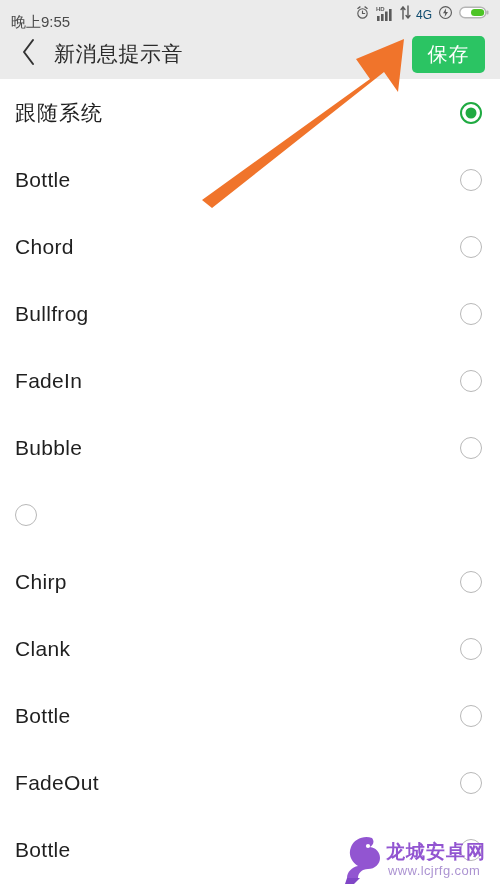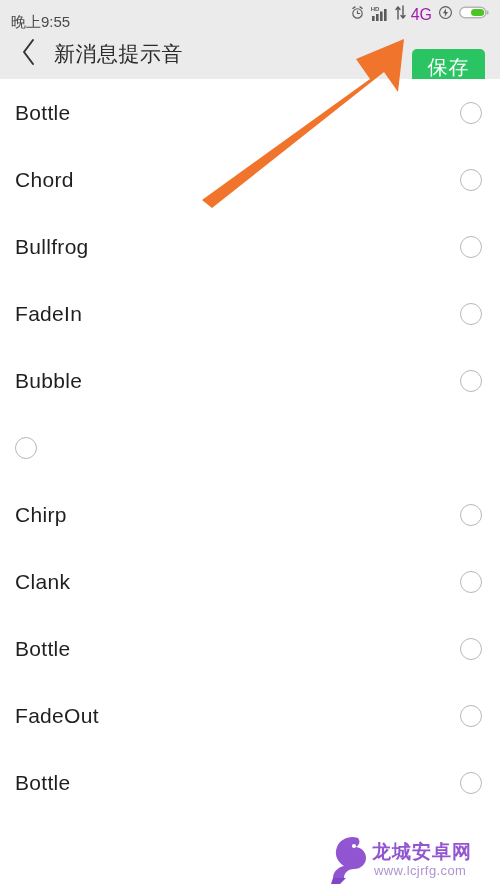--- a/index.html
+++ b/index.html
@@ -37,22 +37,22 @@
     white-space: nowrap;
     margin-top: 16px;
   }
   #status-icons {
     display: flex;
     align-items: center;
     gap: 6px;
   }
   .sicon { display: block; }
   #status-net {
-    font-size: 16px;
-    color: #a21caf;
+    font-size: 12px;
+    color: #0c4a6e;
     margin-left: -1px;
   }
   #hdbadge {
     font-size: 6px;
     color: #5a5a5a;
     position: absolute;
     top: -1px; left: 0;
     line-height: 6px;
     font-weight: bold;
   }
@@ -80,21 +80,21 @@
     left: 54px; top: 0;
     height: 50px;
     display: flex;
     align-items: center;
     font-size: 21px;
     color: #2b2b2b;
     letter-spacing: 0.5px;
   }
   #save-btn {
     position: absolute;
-    right: 15px; top: 20px;
+    right: 15px; top: 7px;
     width: 73px; height: 37px;
     background: #2bc463;
     border-radius: 5px;
     border: none;
     color: #ffffff;
     font-size: 20px;
     font-family: "Liberation Sans", "DejaVu Sans", sans-serif;
     cursor: pointer;
     letter-spacing: 1px;
     padding: 0;
@@ -151,21 +151,21 @@
   #arrow-overlay {
     position: absolute;
     left: 0; top: 0;
     width: 500px; height: 889px;
     pointer-events: none;
   }
 
   
   #watermark {
     position: absolute;
-    right: 24px; bottom: 2px;
+    right: 10px; bottom: 2px;
     width: 148px; height: 62px;
     pointer-events: none;
     opacity: 0.96;
   }
   #wm-site {
     position: absolute;
     left: 44px; top: 14px;
     font-size: 19px;
     font-weight: bold;
     color: #8e4fd0;
@@ -244,20 +244,24 @@
           <path d="M13 3 L4 15 L13 27" fill="none" stroke="#333333" stroke-width="2" stroke-linecap="round" stroke-linejoin="round"></path>
         </svg>
       </span>
     </div>
     <div id="page-title">新消息提示音</div>
     <button id="save-btn">保存</button>
   </div>
 
   <div id="list">
 
+    <div class="row">
+      <span class="row-label cjk">跟随系统</span>
+      <span class="radio on"></span>
+    </div>
 
     <div class="row">
       <span class="row-label">Bottle</span>
       <span class="radio"></span>
     </div>
 
     <div class="row">
       <span class="row-label">Chord</span>
       <span class="radio"></span>
     </div>

